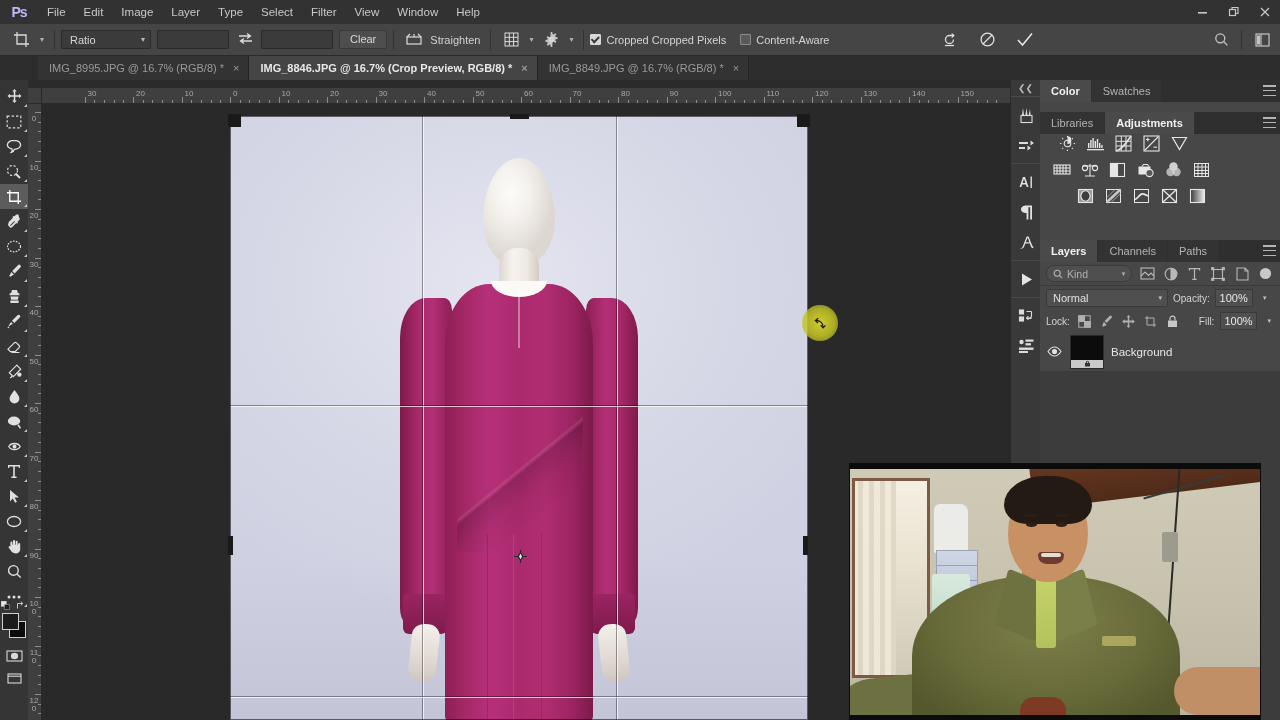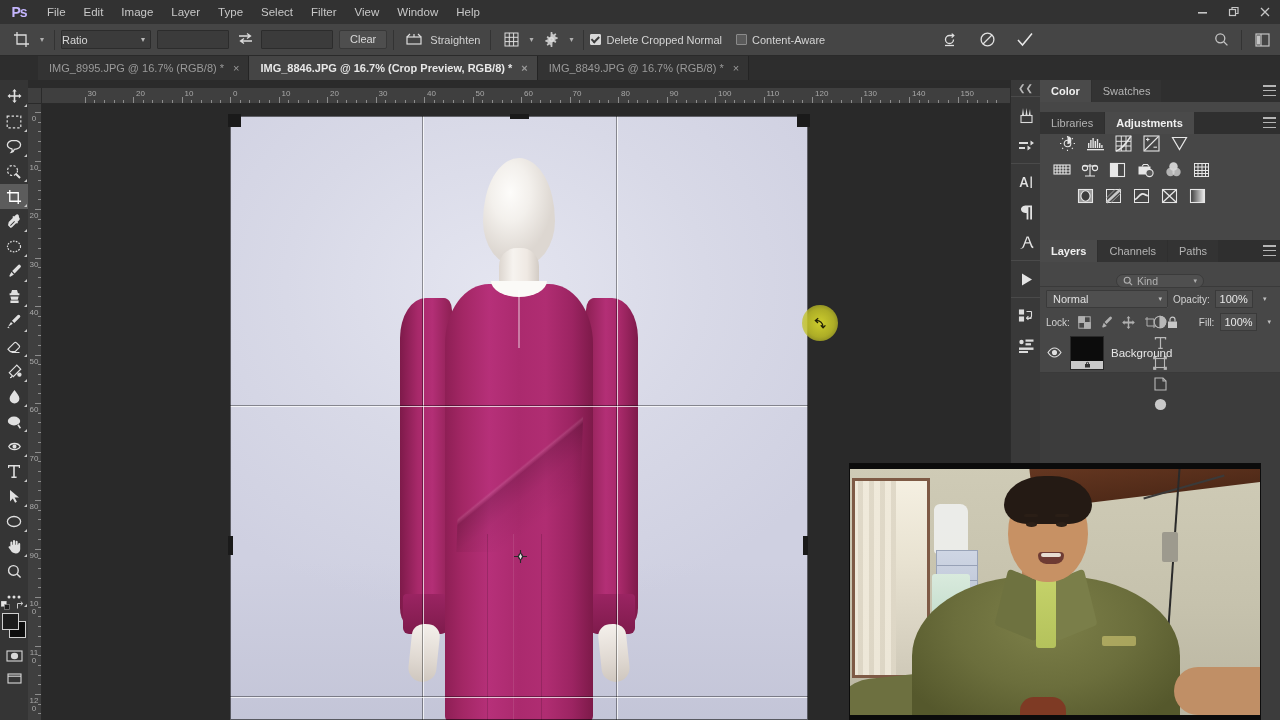--- a/index.html
+++ b/index.html
@@ -40,21 +40,21 @@
     display:flex; align-items:center; padding-left:6px;
   }
   .ob-toolicon {
     width:30px; height:24px; display:flex; align-items:center; justify-content:center;
   }
   .ob-caret { width:12px; display:flex; align-items:center; justify-content:center; color:#b0b0b0; font-size:8px;}
   .sep { width:1px; height:20px; background:#333; margin:0 6px; }
   .ob-select {
     width:90px; height:19px; background:#3b3b3b; border:1px solid #2c2c2c;
     color:#d6d6d6; font-size:11px; display:flex; align-items:center;
-    padding-left:0; position:relative; border-radius:1px;
+    padding-left:8px; position:relative; border-radius:1px;
   }
   .ob-select .chev { position:absolute; right:5px; font-size:8px; color:#b8b8b8; }
   .ob-field {
     width:72px; height:19px; background:#3b3b3b; border:1px solid #2c2c2c;
     border-radius:1px; margin:0 6px;
   }
   .swap-icon { width:20px; text-align:center; color:#d0d0d0; font-size:13px; }
   .ob-btn {
     height:19px; padding:0 10px; background:#4e4e4e; border:1px solid #383838;
     color:#d8d8d8; font-size:11px; line-height:17px; border-radius:2px;
@@ -265,23 +265,22 @@
   .pmenu i { display:block; height:1.5px; background:#b5b5b5; }
   .panel-body { background:#474747; }
 
   .adj-title { font-size:11px; color:#e2e2e2; padding:7px 0 5px 10px; font-weight:bold; }
   .adj-grid { padding:0 10px 8px 10px; }
   .adj-row { display:flex; gap:9px; margin-bottom:7px; }
   .adj-row.r3 { padding-left:26px; }
   .adj-ico { width:19px; height:19px; display:flex; align-items:center; justify-content:center; }
 
   .lyr-filter {
-    display:flex; align-items:center; height:24px; padding:12px 6px; gap:7px;
+    display:flex; align-items:center; height:24px; padding:4px 6px; gap:7px;
     border-bottom:1px solid #3a3a3a;
-    flex-direction:column;
   }
   .kind-box {
     width:88px; height:17px; background:#4f4f4f; border:1px solid #3b3b3b;
     border-radius:8px; display:flex; align-items:center; gap:4px; padding-left:6px;
     color:#b0b0b0; font-size:10.5px; position:relative;
   }
   .kind-box .chev { position:absolute; right:6px; font-size:7px; }
   .filt-ico { width:17px; height:17px; display:flex; align-items:center; justify-content:center; }
 
   .lyr-row2 { display:flex; align-items:center; height:24px; padding:0 4px 0 6px; gap:5px; }
@@ -522,21 +521,21 @@
       <svg width="15" height="15" viewBox="0 0 15 15" fill="#dcdcdc">
         <path d="M7.5 5a2.5 2.5 0 100 5 2.5 2.5 0 000-5zm0 1.4a1.1 1.1 0 110 2.2 1.1 1.1 0 010-2.2z"></path>
         <path d="M6.7 0h1.6l.25 1.9 1.2.5 1.5-1.2 1.15 1.15-1.2 1.5.5 1.2 1.9.25v1.6l-1.9.25-.5 1.2 1.2 1.5-1.15 1.15-1.5-1.2-1.2.5L8.3 15H6.7l-.25-1.9-1.2-.5-1.5 1.2L2.6 12.65l1.2-1.5-.5-1.2L1.4 9.7V8.1l1.9-.25.5-1.2-1.2-1.5L3.75 4l1.5 1.2 1.2-.5z" opacity=".85"></path>
       </svg>
     </div>
     <div class="ob-caret">▾</div>
     <div class="sep"></div>
 
     <div class="cb-wrap">
       <span class="cb on"></span>
-      <span>Delete Cropped Normal</span>
+      <span>Cropped Cropped Pixels</span>
     </div>
     <div class="cb-wrap">
       <span class="cb"></span>
       <span>Content-Aware</span>
     </div>
 
     <div style="position:absolute; left:935px; display:flex; align-items:center; gap:10px;">
       <div class="icon-btn">
         <svg width="17" height="17" viewBox="0 0 17 17" fill="none" stroke="#e0e0e0" stroke-width="1.3">
           <path d="M12.5 8.5a4 4 0 11-4-4h4"></path>

